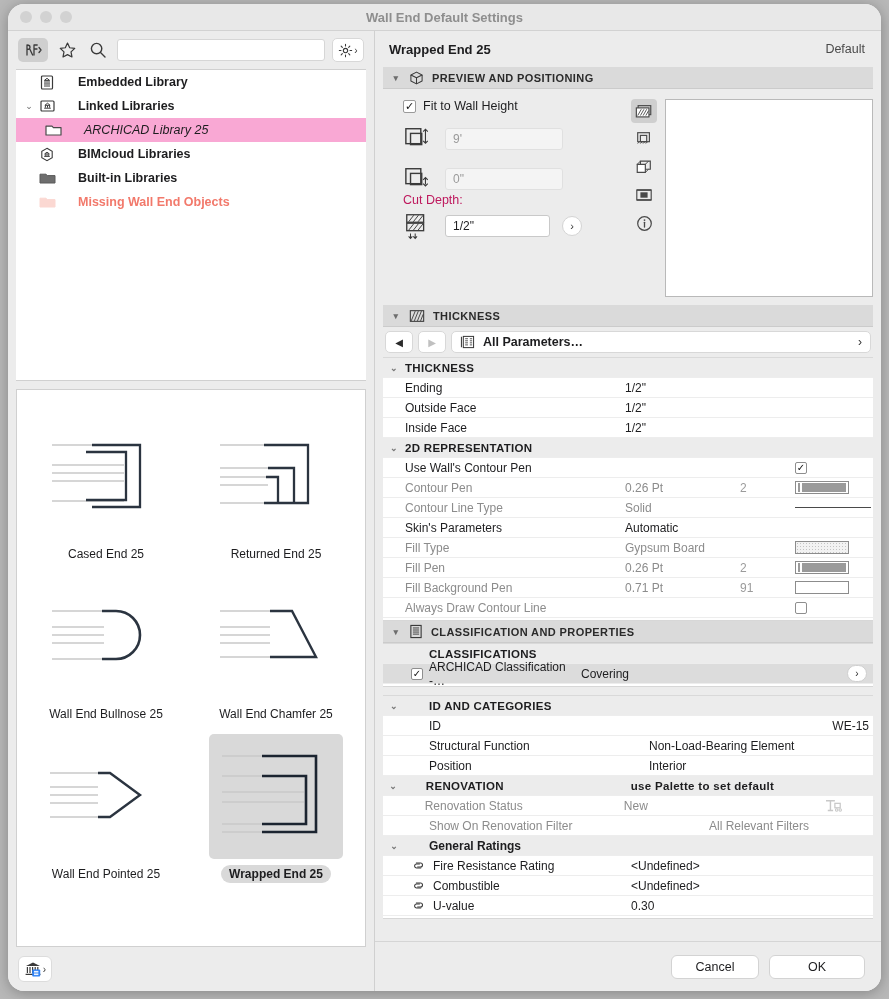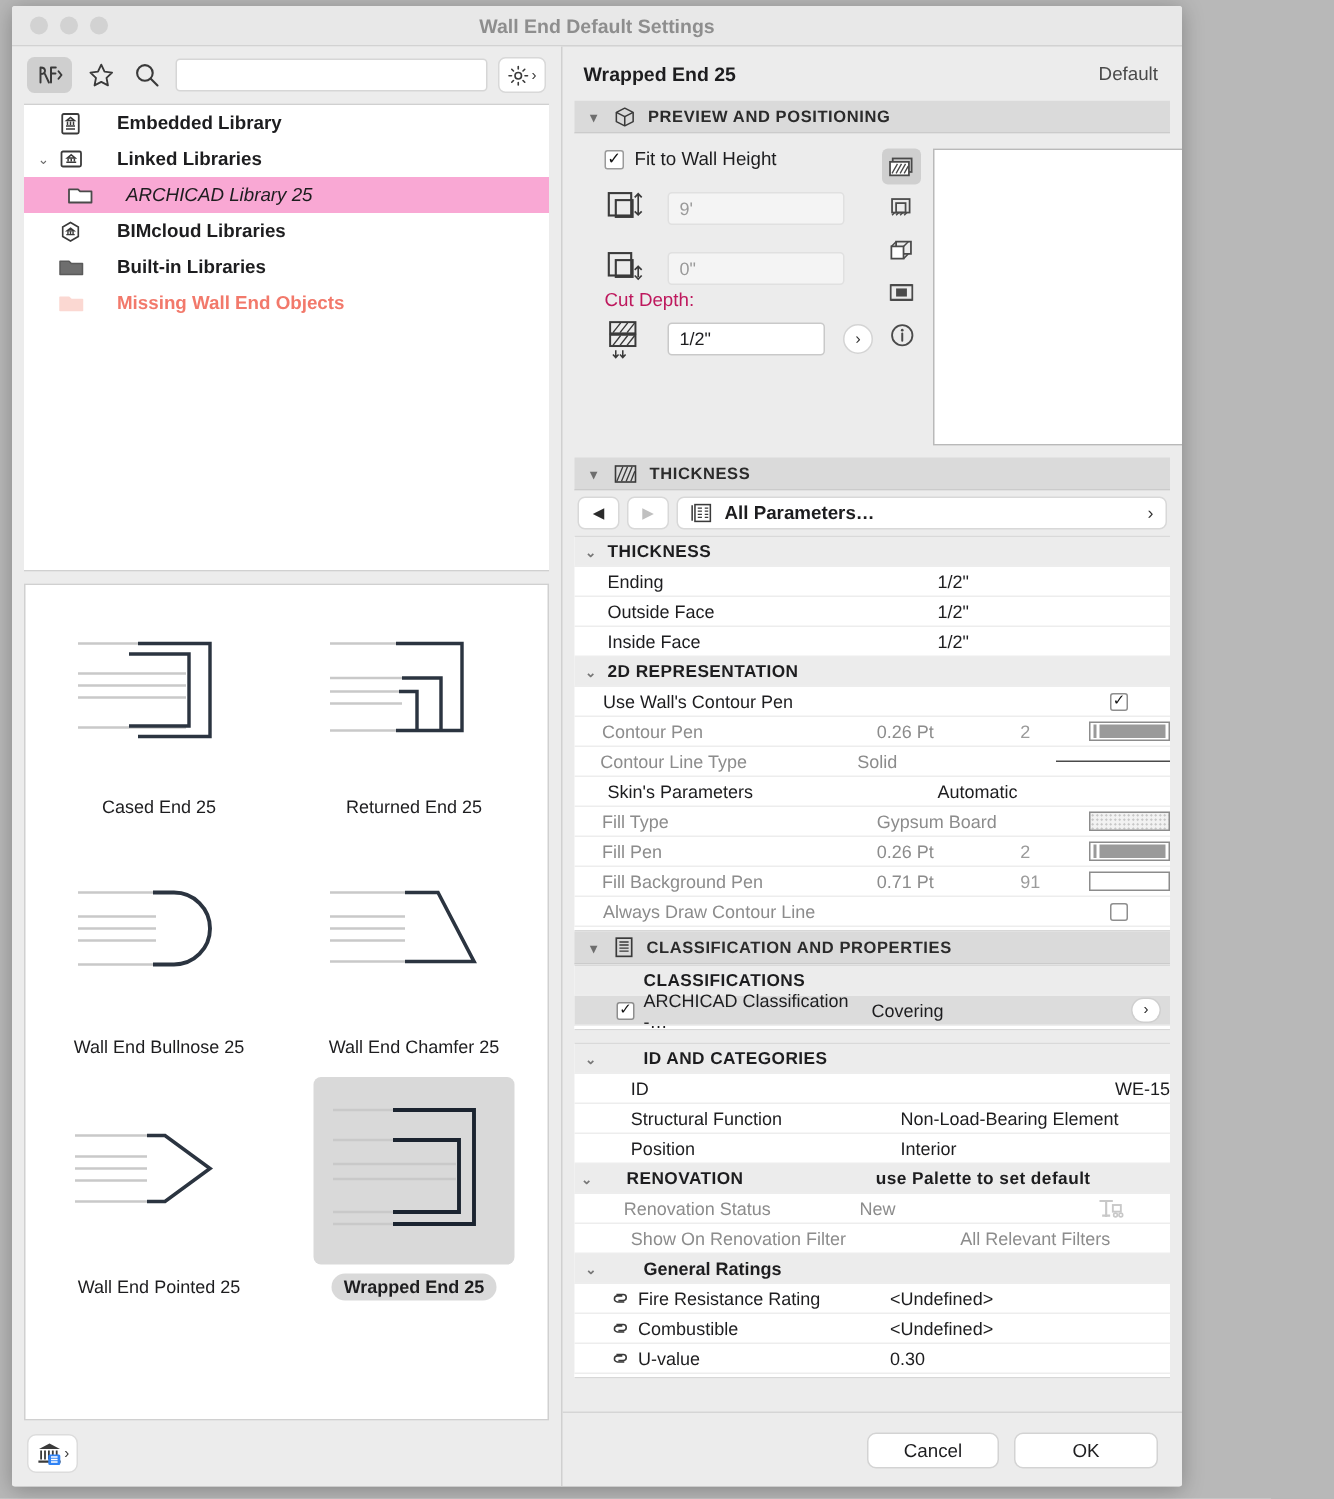--- a/index.html
+++ b/index.html
@@ -4,23 +4,23 @@
 <style>
   * { box-sizing: border-box; margin: 0; padding: 0; }
   html, body {
     width: 889px; height: 999px;
     font-family: "Liberation Sans", sans-serif;
     background: #b8b8b8;
     overflow: hidden;
   }
   .window {
     position: absolute; left: 8px; top: 4px;
-    width: 780px; height: 987px;
+    width: 873px; height: 987px;
     background: #ececec;
-    border-radius: 2px;
+    border-radius: 16px;
     box-shadow: 0 2px 14px rgba(0,0,0,.28);
     overflow: hidden;
     display: flex; flex-direction: column;
   }
   
   .titlebar {
     height: 27px; flex: 0 0 27px;
     background: #e8e8e8;
     border-bottom: 1px solid #d2d2d2;
     display: flex; align-items: center;
@@ -92,21 +92,21 @@
   .trow.plain .tlabel { font-weight: normal; }
   .trow.missing .tlabel { color: #f2796b; font-weight: bold; }
   .indent-1 { padding-left: 26px; }
 
   
   .thumbs {
     flex: 1; margin: 8px 8px 0 8px; background: #fff;
     border: 1px solid #d0d0d0;
     display: grid; grid-template-columns: 1fr 1fr;
     grid-auto-rows: 160px;
-    padding: 8px 4px;
+    padding: 24px 4px;
     min-height: 0; overflow: hidden;
   }
   .thumb { display: flex; flex-direction: column; align-items: center; justify-content: flex-start; }
   .thumb .art {
     width: 134px; height: 125px;
     display: flex; align-items: center; justify-content: center;
     border-radius: 5px;
   }
   .thumb.selected .art { background: #d9d9d9; }
   .thumb .cap {

